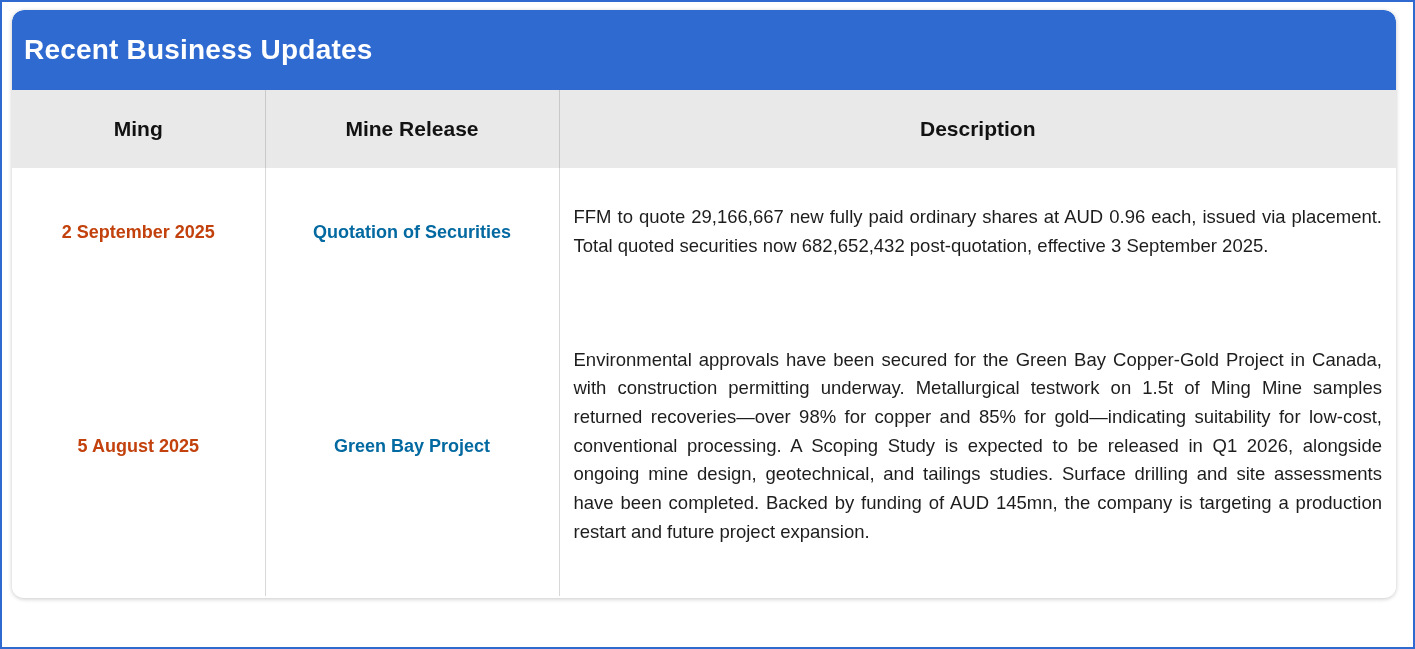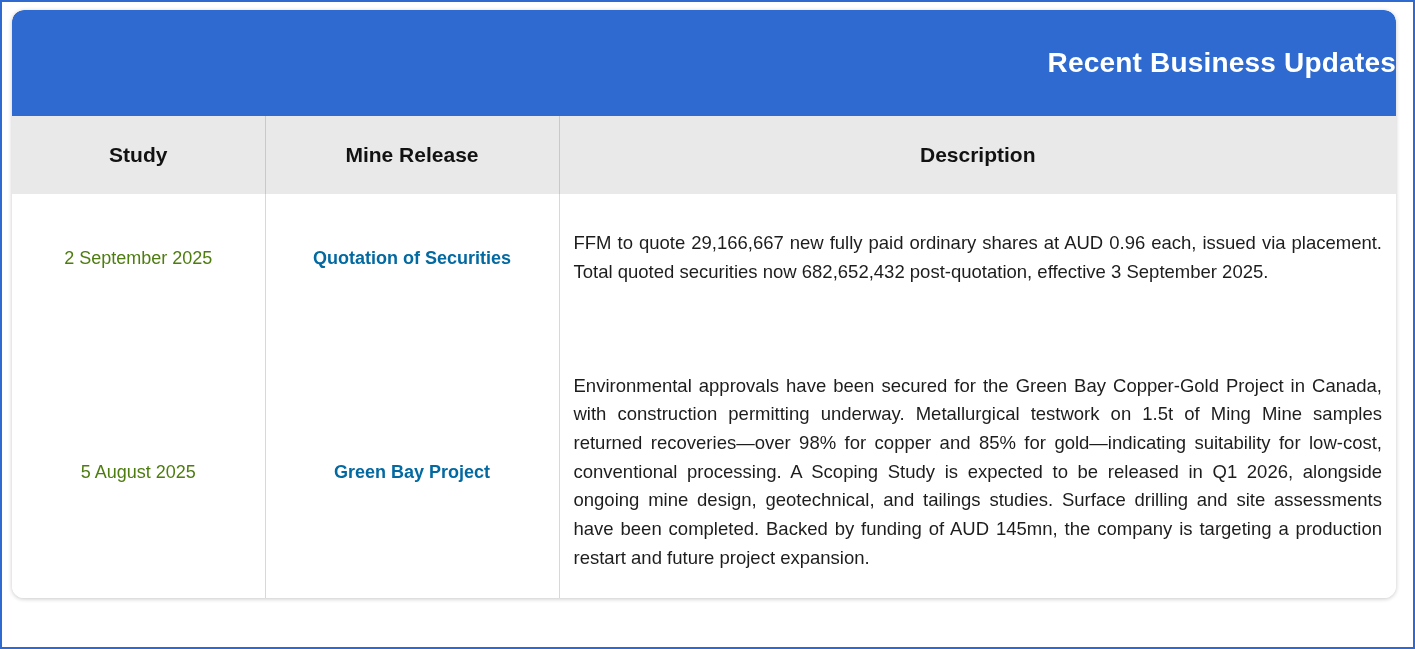--- a/index.html
+++ b/index.html
@@ -31,27 +31,28 @@
     background: #ffffff;
     border-radius: 12px;
     box-shadow: 0 1px 4px rgba(0,0,0,0.22);
     overflow: hidden;
     display: flex;
     flex-direction: column;
   }
 
   
   .title-bar {
-    height: 106px;
+    height: 80px;
     background: #2f6ad0;
     border-radius: 12px 12px 0 0;
     display: flex;
     align-items: center;
-    justify-content: flex-end;
+    justify-content: flex-start;
     flex: none;
+    padding-left: 12px;
   }
   .title-text {
     color: #ffffff;
     font-size: 28px;
     font-weight: bold;
     letter-spacing: 0.2px;
     text-align: center;
   }
 
   
@@ -81,22 +82,22 @@
     vertical-align: middle;
     padding: 18px 14px;
     border-right: 1px solid #d8d8d8;
     background: #ffffff;
   }
   .tbl tbody td:last-child { border-right: none; }
 
   .cell-date {
     text-align: center;
     font-size: 18px;
-    font-weight: normal;
-    color: #4d7c0f;
+    font-weight: bold;
+    color: #c2410c;
   }
   .cell-pr {
     text-align: center;
     font-size: 18px;
     font-weight: bold;
     color: #0369a1;
     line-height: 1.38;
   }
   .cell-desc {
     text-align: justify;
@@ -134,21 +135,21 @@
     </div>
 
     <table class="tbl">
       <colgroup>
         <col class="col-date">
         <col class="col-pr">
         <col class="col-desc">
       </colgroup>
       <thead>
         <tr>
-          <th>Study</th>
+          <th>Ming</th>
           <th>Mine Release</th>
           <th>Description</th>
         </tr>
       </thead>
       <tbody>
 
         <tr class="row-1">
           <td class="cell-date">2 September 2025</td>
           <td class="cell-pr">Quotation of Securities</td>
           <td class="cell-desc">FFM to quote 29,166,667 new fully paid ordinary shares at AUD 0.96 each, issued via placement. Total quoted securities now 682,652,432 post-quotation, effective 3 September 2025.</td>

